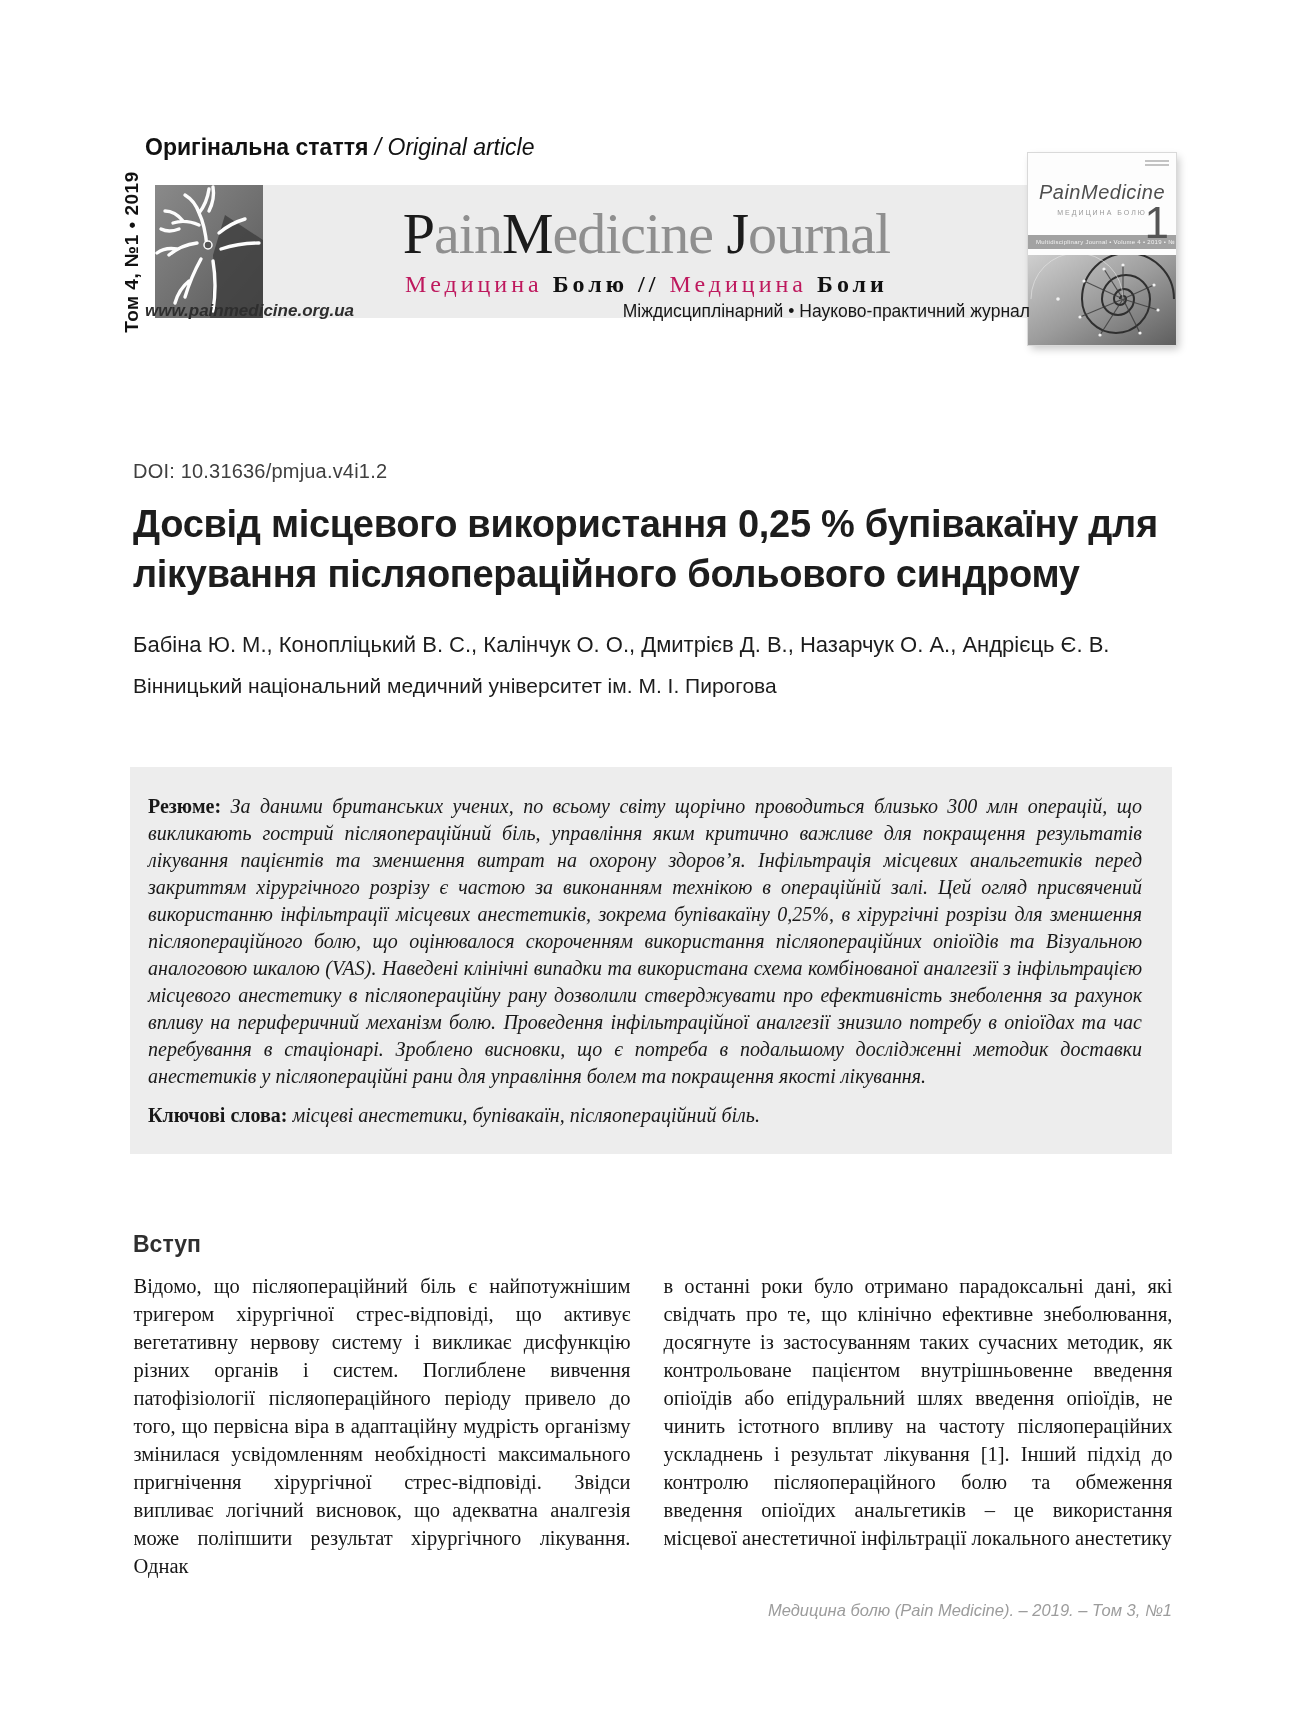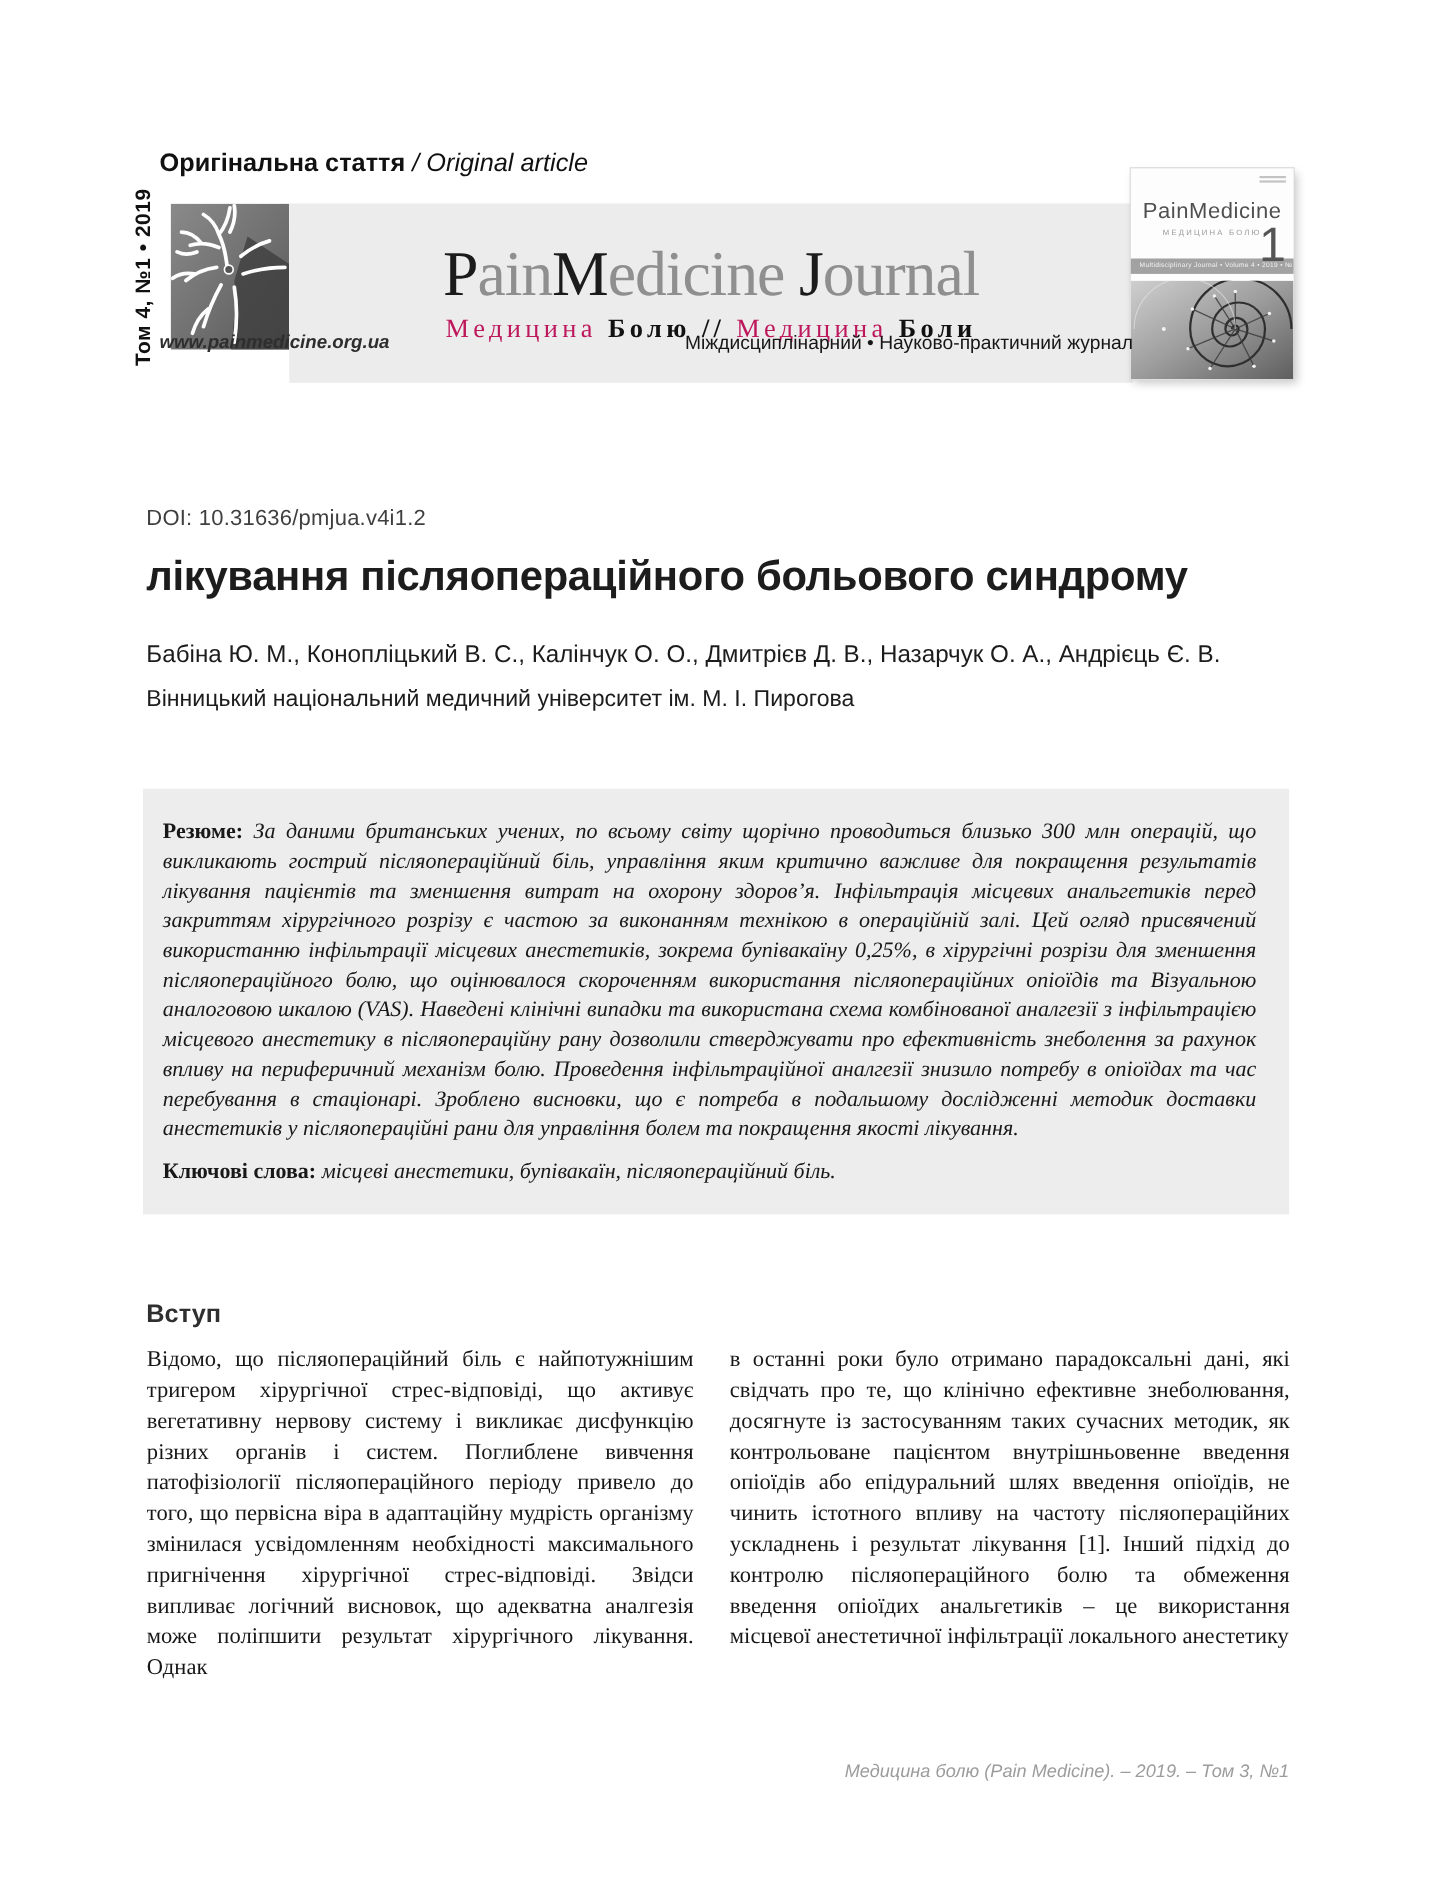--- a/index.html
+++ b/index.html
@@ -10,36 +10,36 @@
   .article-type{position:absolute;left:145px;top:134px;font-size:23px;color:#111;}
   .article-type .at-uk{font-weight:700;}
   .article-type .at-en{font-style:italic;font-weight:400;}
 
   
   .vertical-label{position:absolute;left:110px;top:185px;width:44px;height:133px;
         display:flex;align-items:center;justify-content:center;}
   .vertical-label span{transform:rotate(-90deg);white-space:nowrap;font-weight:700;
         font-size:19px;color:#111;letter-spacing:.5px;}
   .neuron{position:absolute;left:155px;top:185px;width:108px;height:133px;overflow:hidden;}
-  .band{position:absolute;left:263px;top:185px;width:767px;height:163px;background:#ececec;
+  .band{position:absolute;left:263px;top:185px;width:767px;height:133px;background:#ececec;
         display:flex;flex-direction:column;align-items:center;justify-content:center;}
   .journal-title{font-family:"Liberation Serif",serif;font-size:58px;line-height:58px;letter-spacing:-1px;}
   .journal-title .seg-dark{color:#1b1b1b;}
   .journal-title .seg-gray{color:#8f8f8f;}
   .journal-subtitle{margin-top:8px;font-family:"Liberation Serif",serif;font-size:24px;letter-spacing:4px;}
   .journal-subtitle .sub-gray{color:#be185d;font-weight:400;}
   .journal-subtitle .sub-dark{color:#111;font-weight:700;}
 
   
   .cover{position:absolute;left:1028px;top:153px;width:148px;height:192px;background:#fdfdfd;
         box-shadow:0 0 0 1px #d9d9d9, 3px 4px 8px rgba(0,0,0,.22);}
   .cover-corner{position:absolute;right:7px;top:7px;width:24px;}
   .cover-corner i{display:block;height:2px;background:#c3c3c3;margin-bottom:2px;}
   .cover-title{position:absolute;left:0;top:28px;width:100%;text-align:center;
-        font-size:20px;color:#4f4f4f;letter-spacing:.5px;}
+        font-size:20px;color:#4f4f4f;letter-spacing:.5px;font-style:italic;}
   .cover-subtitle{position:absolute;left:0;top:56px;width:100%;text-align:center;
         font-size:7px;color:#999;letter-spacing:2px;}
   .cover-band{position:absolute;left:0;top:82px;width:100%;height:14px;background:#a2a2a2;
         color:#f2f2f2;font-size:6px;line-height:14px;padding-left:8px;box-sizing:border-box;
         letter-spacing:.3px;white-space:nowrap;overflow:hidden;}
   .cover-issue{position:absolute;right:7px;top:44px;font-size:44px;font-weight:500;color:#555;line-height:52px;}
   .cover-shell{position:absolute;left:0;bottom:0;width:148px;height:90px;overflow:hidden;}
 
   
   .website{position:absolute;left:145px;top:301px;font-size:17px;font-weight:700;font-style:italic;color:#2e2e2e;}
@@ -148,20 +148,21 @@
     </div>
   </div>
 
   <div class="website">www.painmedicine.org.ua</div>
   <div class="tagline">Міждисциплінарний • Науково-практичний журнал</div>
 
   <div class="content">
     <div class="doi">DOI: 10.31636/pmjua.v4i1.2</div>
 
     <div class="title">
+      <div>Досвід місцевого використання 0,25 % бупівакаїну для</div>
       <div>лікування післяопераційного больового синдрому</div>
     </div>
 
     <div class="authors">Бабіна Ю. М., Конопліцький В. С., Калінчук О. О., Дмитрієв Д. В., Назарчук О. А., Андрієць Є. В.</div>
     <div class="affiliation">Вінницький національний медичний університет ім. М. І. Пирогова</div>
 
     <div class="abstract-box">
       <p class="abstract-p"><b>Резюме: </b><span>За даними британських учених, по всьому світу щорічно проводиться близько 300 млн операцій, що викликають гострий післяопераційний біль, управління яким критично важливе для покращення результатів лікування пацієнтів та зменшення витрат на охорону здоров’я. Інфільтрація місцевих анальгетиків перед закриттям хірургічного розрізу є частою за виконанням технікою в операційній залі. Цей огляд присвячений використанню інфільтрації місцевих анестетиків, зокрема бупівакаїну 0,25%, в хірургічні розрізи для зменшення післяопераційного болю, що оцінювалося скороченням використання післяопераційних опіоїдів та Візуальною аналоговою шкалою (VAS). Наведені клінічні випадки та використана схема комбінованої аналгезії з інфільтрацією місцевого анестетику в післяопераційну рану дозволили стверджувати про ефективність знеболення за рахунок впливу на периферичний механізм болю. Проведення інфільтраційної аналгезії знизило потребу в опіоїдах та час перебування в стаціонарі. Зроблено висновки, що є потреба в подальшому дослідженні методик доставки анестетиків у післяопераційні рани для управління болем та покращення якості лікування.</span></p>
       <p class="keywords-p"><b>Ключові слова: </b><span>місцеві анестетики, бупівакаїн, післяопераційний біль.</span></p>
     </div>

